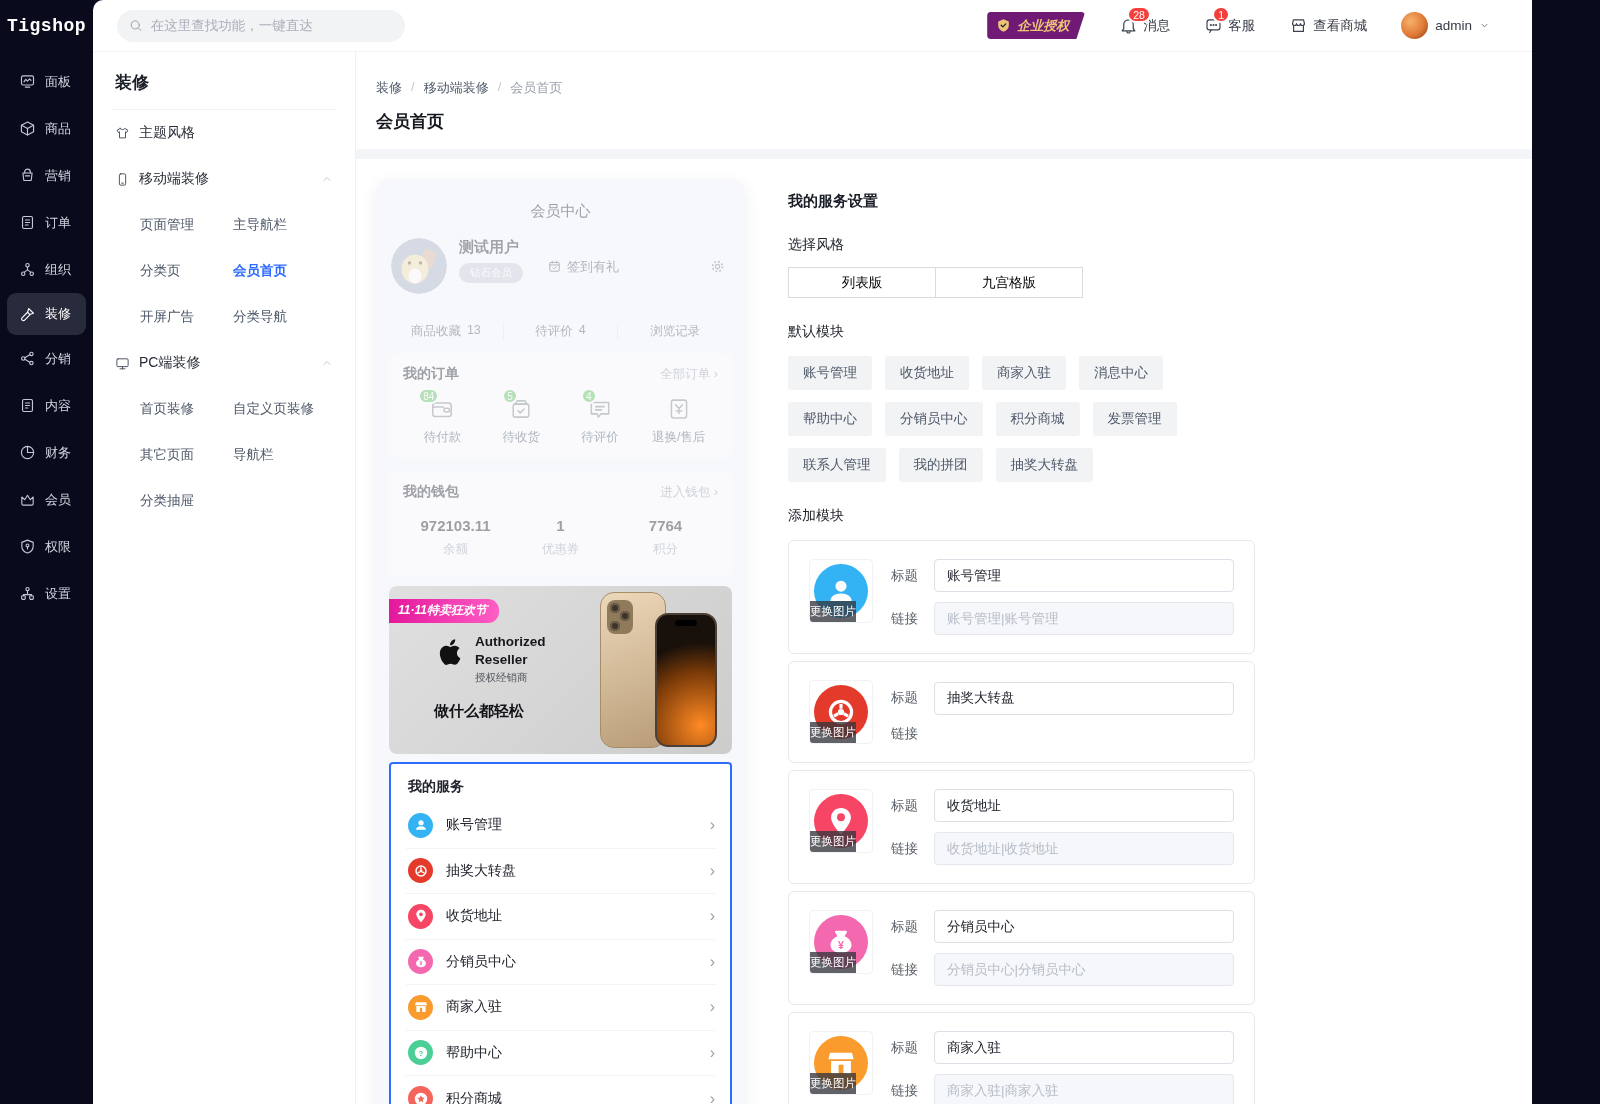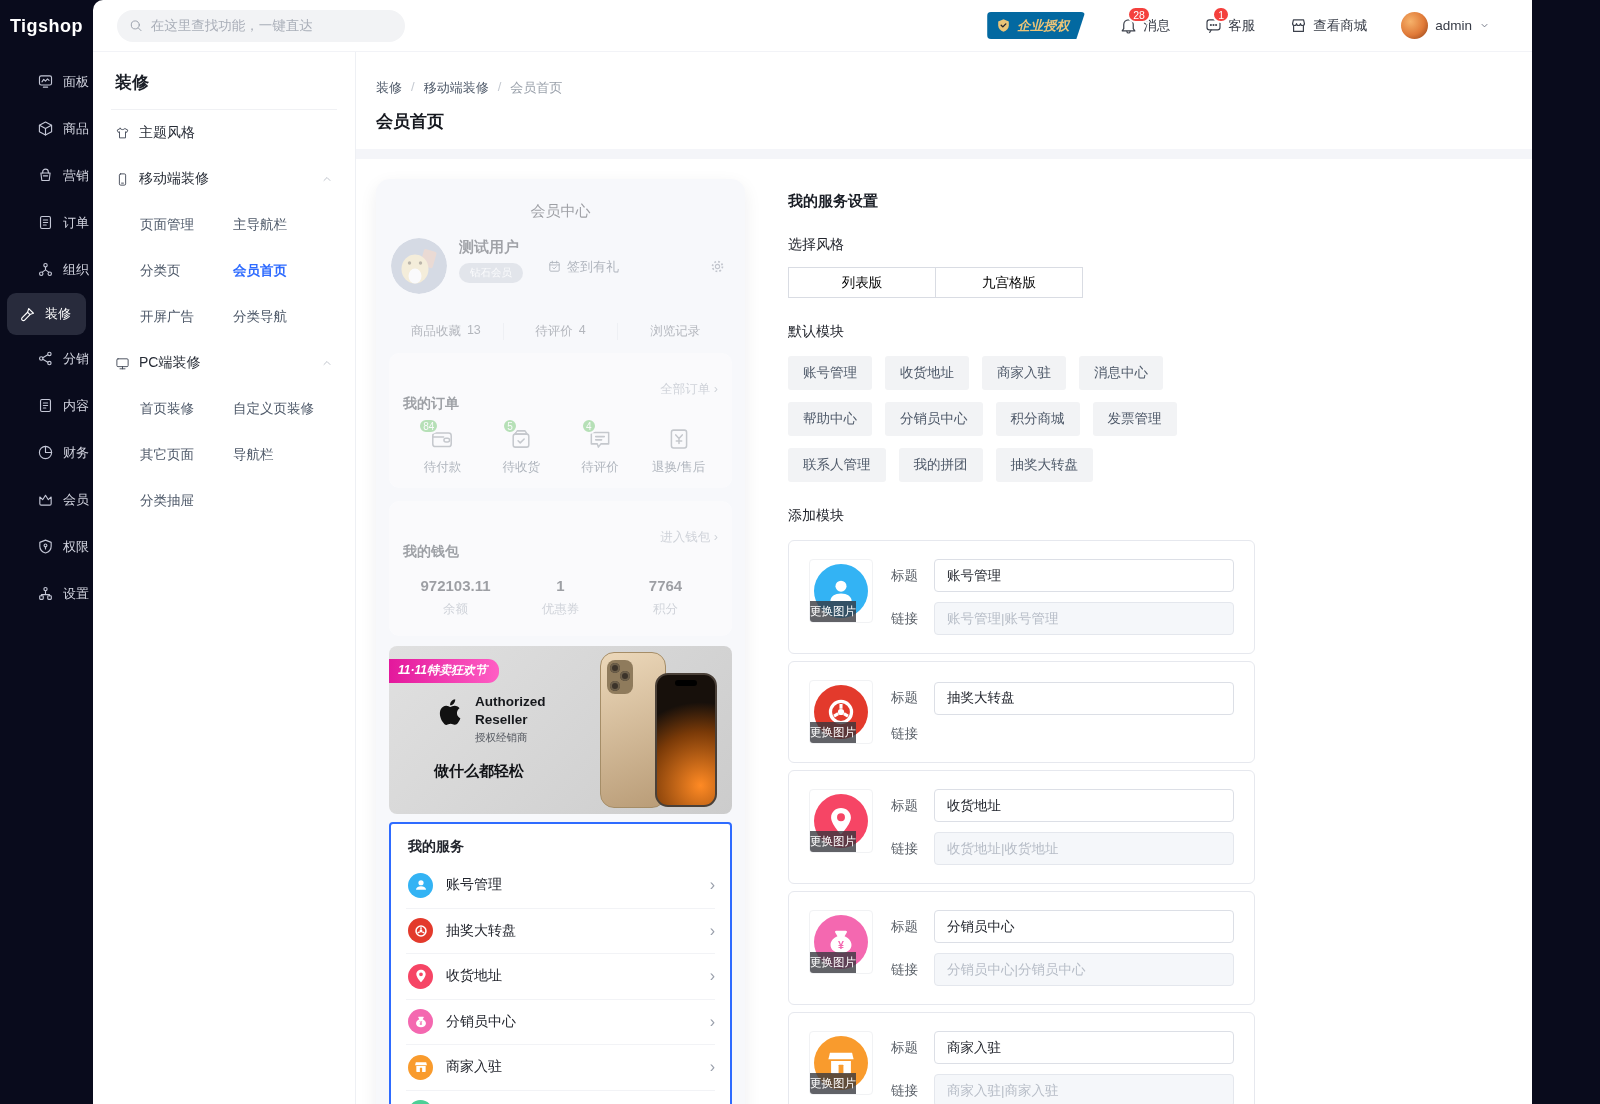--- a/index.html
+++ b/index.html
@@ -1,37 +1,37 @@
 <!DOCTYPE html>
 <html><head>
 <meta charset="utf-8">
 <style>
   * { margin:0; padding:0; box-sizing:border-box; }
   html,body { width:1600px; height:1104px; overflow:hidden; }
   body { font-family:"Liberation Sans","DejaVu Sans",sans-serif; background:#fff; color:#1d2129; }
   .app { position:relative; width:1600px; height:1104px; background:#090b1c; overflow:hidden; }
 
   
-  .sidebar { position:absolute; left:0; top:0; width:93px; height:1104px; background:#090b1c; z-index:5; }
+  .sidebar { position:absolute; left:0; top:0; width:93px; height:1104px; background:#090b1c; z-index:5;font-family:Liberation Mono, monospace; }
   .logo { height:52px; display:flex; align-items:center; justify-content:center; color:#fff; font-size:18px; font-weight:bold; letter-spacing:.5px; }
   .nav { padding-top:6px; }
-  .nav-item { height:47px; display:flex; align-items:center; gap:9px; padding-left:37px; color:#d3d5e0; font-size:13px; cursor:pointer; }
+  .nav-item { height:47px; display:flex; align-items:center; gap:9px; padding-left:19px; color:#d3d5e0; font-size:13px; cursor:pointer; }
   .nav-item svg { width:17px; height:17px; stroke:#c4c7d6; fill:none; stroke-width:1.6; stroke-linecap:round; stroke-linejoin:round; flex:0 0 auto; }
   .nav-item.active { margin:0 7px; padding-left:12px; height:42px; border-radius:9px; background:#282b3c; color:#fff; }
   .nav-item.active svg { stroke:#fff; }
 
   
   .shell { position:absolute; left:93px; top:0; width:1439px; height:1104px; background:#fff; border-top-left-radius:10px; overflow:hidden; display:flex; flex-direction:column; }
   .topbar { height:52px; flex:0 0 auto; display:flex; align-items:center; border-bottom:1px solid #f2f3f7; }
   .search { margin-left:24px; width:288px; height:32px; border-radius:16px; background:#f2f3f5; display:flex; align-items:center; padding:0 12px; gap:8px; }
   .search svg { width:15px; height:15px; stroke:#9aa0ac; fill:none; stroke-width:1.7; stroke-linecap:round; }
   .search input { border:none; outline:none; background:transparent; font-size:13.5px; color:#4e5969; width:100%; font-family:inherit; }
   .search input::placeholder { color:#a9aeb8; }
   .top-right { margin-left:auto; margin-right:42px; display:flex; align-items:center; gap:34px; font-size:13.5px; color:#363b46; }
-  .license { height:27px; display:flex; align-items:center; gap:6px; background:#0369a1; color:#ecc477; font-weight:bold; font-style:italic; font-size:13px; padding:0 16px 0 9px; border-radius:4px; clip-path:polygon(0 0,100% 0,91% 100%,0 100%);text-align:center; }
+  .license { height:27px; display:flex; align-items:center; gap:6px; background:#701a75; color:#ecc477; font-weight:bold; font-style:italic; font-size:13px; padding:0 16px 0 9px; border-radius:4px; clip-path:polygon(0 0,100% 0,91% 100%,0 100%);text-align:center; }
   .license svg { width:15px; height:15px; fill:#ecc477; }
   .tb-item { position:relative; display:flex; align-items:center; gap:5px; cursor:pointer; }
   .tb-item svg { width:19px; height:19px; stroke:#3c414c; fill:none; stroke-width:1.5; stroke-linecap:round; stroke-linejoin:round; }
   .tb-badge { position:absolute; top:-10px; left:8px; background:#f4403d; color:#fff; font-size:10.5px; height:17px; min-width:17px; padding:0 4px; border-radius:9px; display:flex; align-items:center; justify-content:center; border:2px solid #fff; font-style:normal; }
   .avatar { width:27px; height:27px; border-radius:50%; background:radial-gradient(circle at 35% 35%, #f6b26b, #e07a38 55%, #8a3d17); }
   .user-wrap { display:flex; align-items:center; gap:7px; cursor:pointer; }
   .user-wrap svg { width:11px; height:11px; stroke:#6b7180; fill:none; stroke-width:2; }
 
   .content-row { flex:1; display:flex; min-height:0; }
 
@@ -67,21 +67,21 @@
   .pv-level { margin-top:6px; display:inline-block; background:#c7ccd6; color:#fff; font-size:10.5px; padding:3px 11px; border-radius:10px; }
   .pv-signin { margin-left:24px; margin-top:20px; font-size:13px; color:#4e5969; display:flex; align-items:flex-start; gap:5px; }
   .pv-signin svg { width:15px; height:15px; stroke:#4e5969; fill:none; stroke-width:1.5; stroke-linecap:round; stroke-linejoin:round; margin-top:1px; }
   .pv-gear { position:absolute; right:6px; top:20px; }
   .pv-gear svg { width:17px; height:17px; stroke:#7b8190; fill:none; }
   .pv-stats { margin-top:29px; display:flex; text-align:center; }
   .pv-stat { flex:1; font-size:12.5px; color:#565c68; display:flex; justify-content:center; gap:6px; }
   .pv-stat + .pv-stat { border-left:1px solid #e4e6ec; }
   .pv-card { background:#fff; border-radius:10px; margin-top:13px; padding:12px 14px; }
   .pv-card-head { display:flex; align-items:center; }
-  .pv-card-title { font-size:14px; font-weight:600; color:#262a33;margin-top:30px; }
+  .pv-card-title { font-size:14px; font-weight:600; color:#262a33; }
   .pv-card-more { margin-left:auto; font-size:12.5px; color:#9aa0ac; }
   .pv-orows { display:flex; margin-top:13px; }
   .pv-oitem { flex:1; text-align:center; position:relative; }
   .pv-oicon { width:26px; height:26px; margin:0 auto; position:relative; }
   .pv-oicon svg { width:26px; height:26px; stroke:#82878f; fill:none; stroke-width:1.4; stroke-linecap:round; stroke-linejoin:round; }
   .gbadge { position:absolute; top:-8px; right:16px; background:#5ec05b; color:#fff; font-size:10px; height:16px; min-width:16px; padding:0 3px; border-radius:8px; display:flex; align-items:center; justify-content:center; border:2px solid #fff; }
   .pv-olabel { margin-top:7px; font-size:12.5px; color:#4e5969; }
   .pv-wrow { display:flex; margin-top:16px; text-align:center; padding-bottom:6px; }
   .pv-witem { flex:1; }
   .pv-wval { font-size:15px; font-weight:bold; color:#23262e; }

